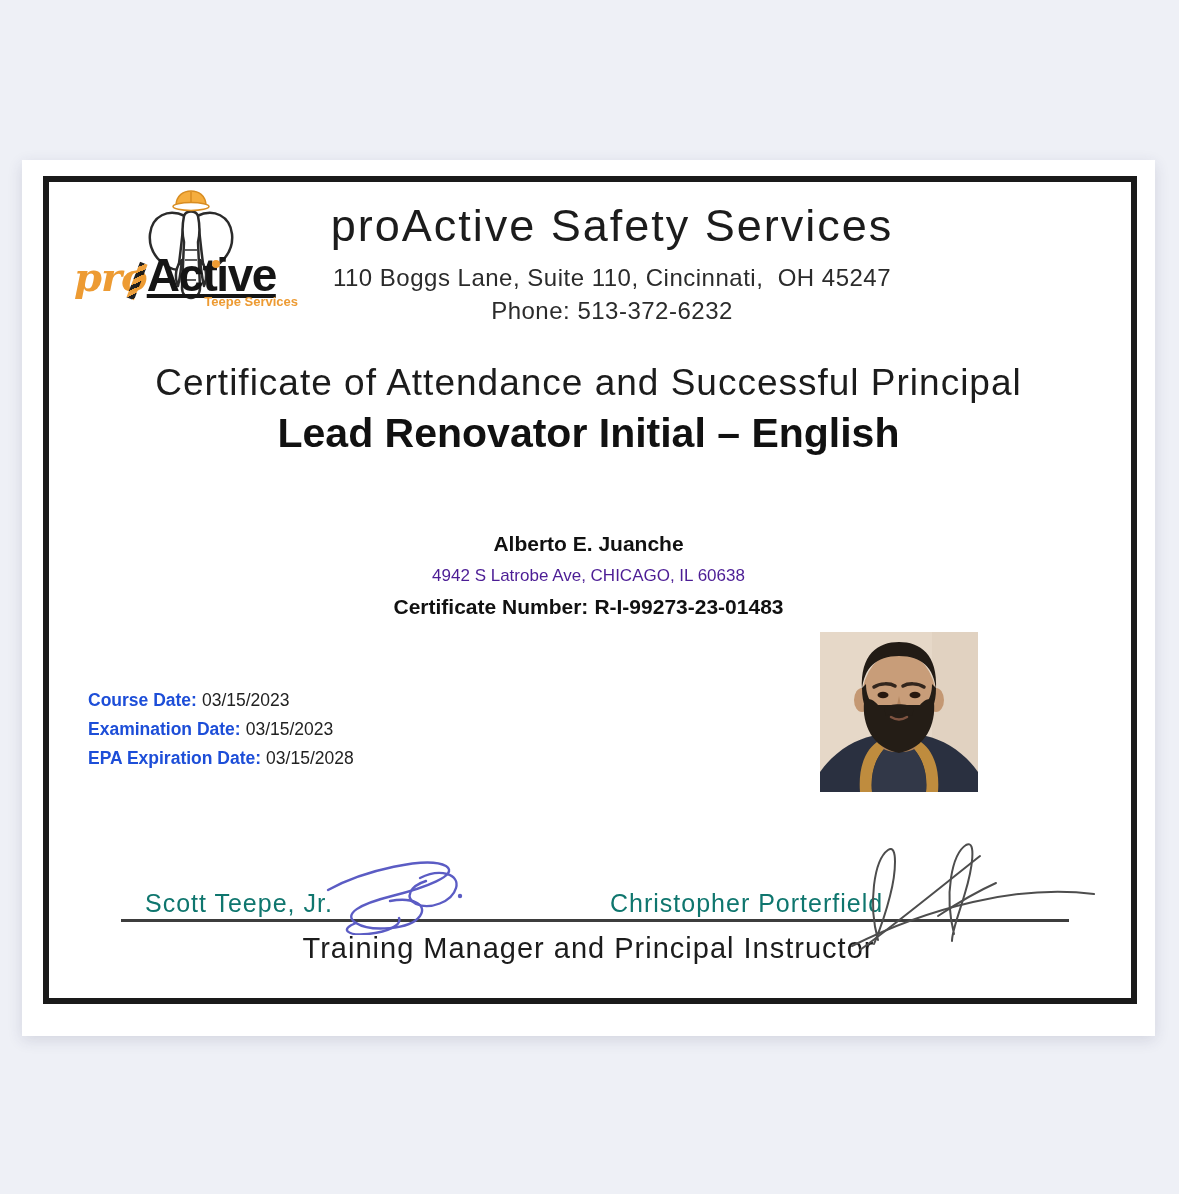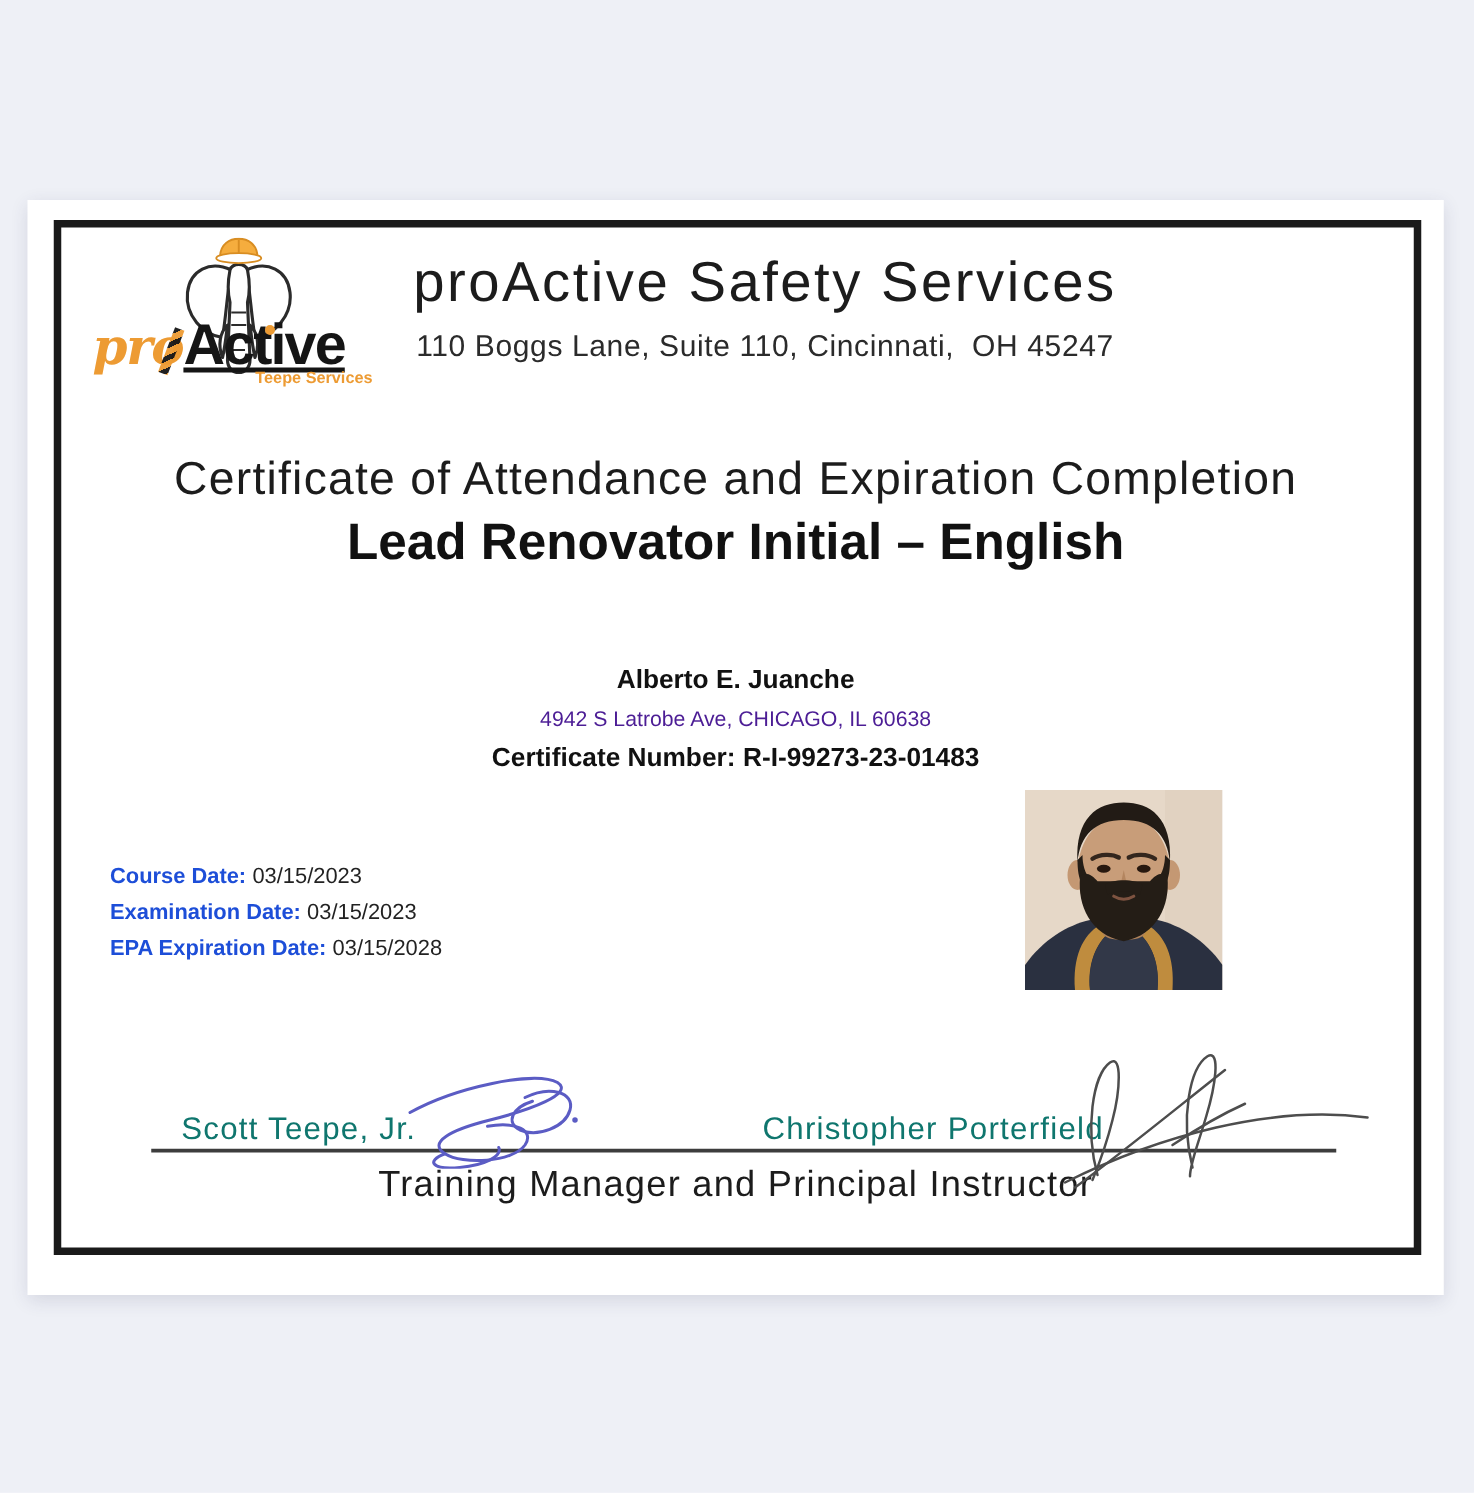--- a/index.html
+++ b/index.html
@@ -77,23 +77,24 @@
         </div>
         <div class="a-stripe"></div>
         <div class="i-dot"></div>
         <div class="logo-tag">Teepe Services</div>
       </div>
     </div>
 
     <div class="header-text">
       <div class="company">proActive Safety Services</div>
       <div class="haddr">110 Boggs Lane, Suite 110, Cincinnati,  OH 45247</div>
+      <div class="hphone">Phone: 513-372-6232</div>
     </div>
 
-    <div class="title1">Certificate of Attendance and Expiration Completion</div>
+    <div class="title1">Certificate of Attendance and Successful Principal</div>
     <div class="title2">Lead Renovator Initial – English</div>
 
     <div class="recipient">
       <div class="r-name">Alberto E. Juanche</div>
       <div class="r-addr">4942 S Latrobe Ave, CHICAGO, IL 60638</div>
       <div class="r-cert">
         <span>Certificate Number:</span><span class="num">R-I-99273-23-01483</span>
       </div>
     </div>
 

